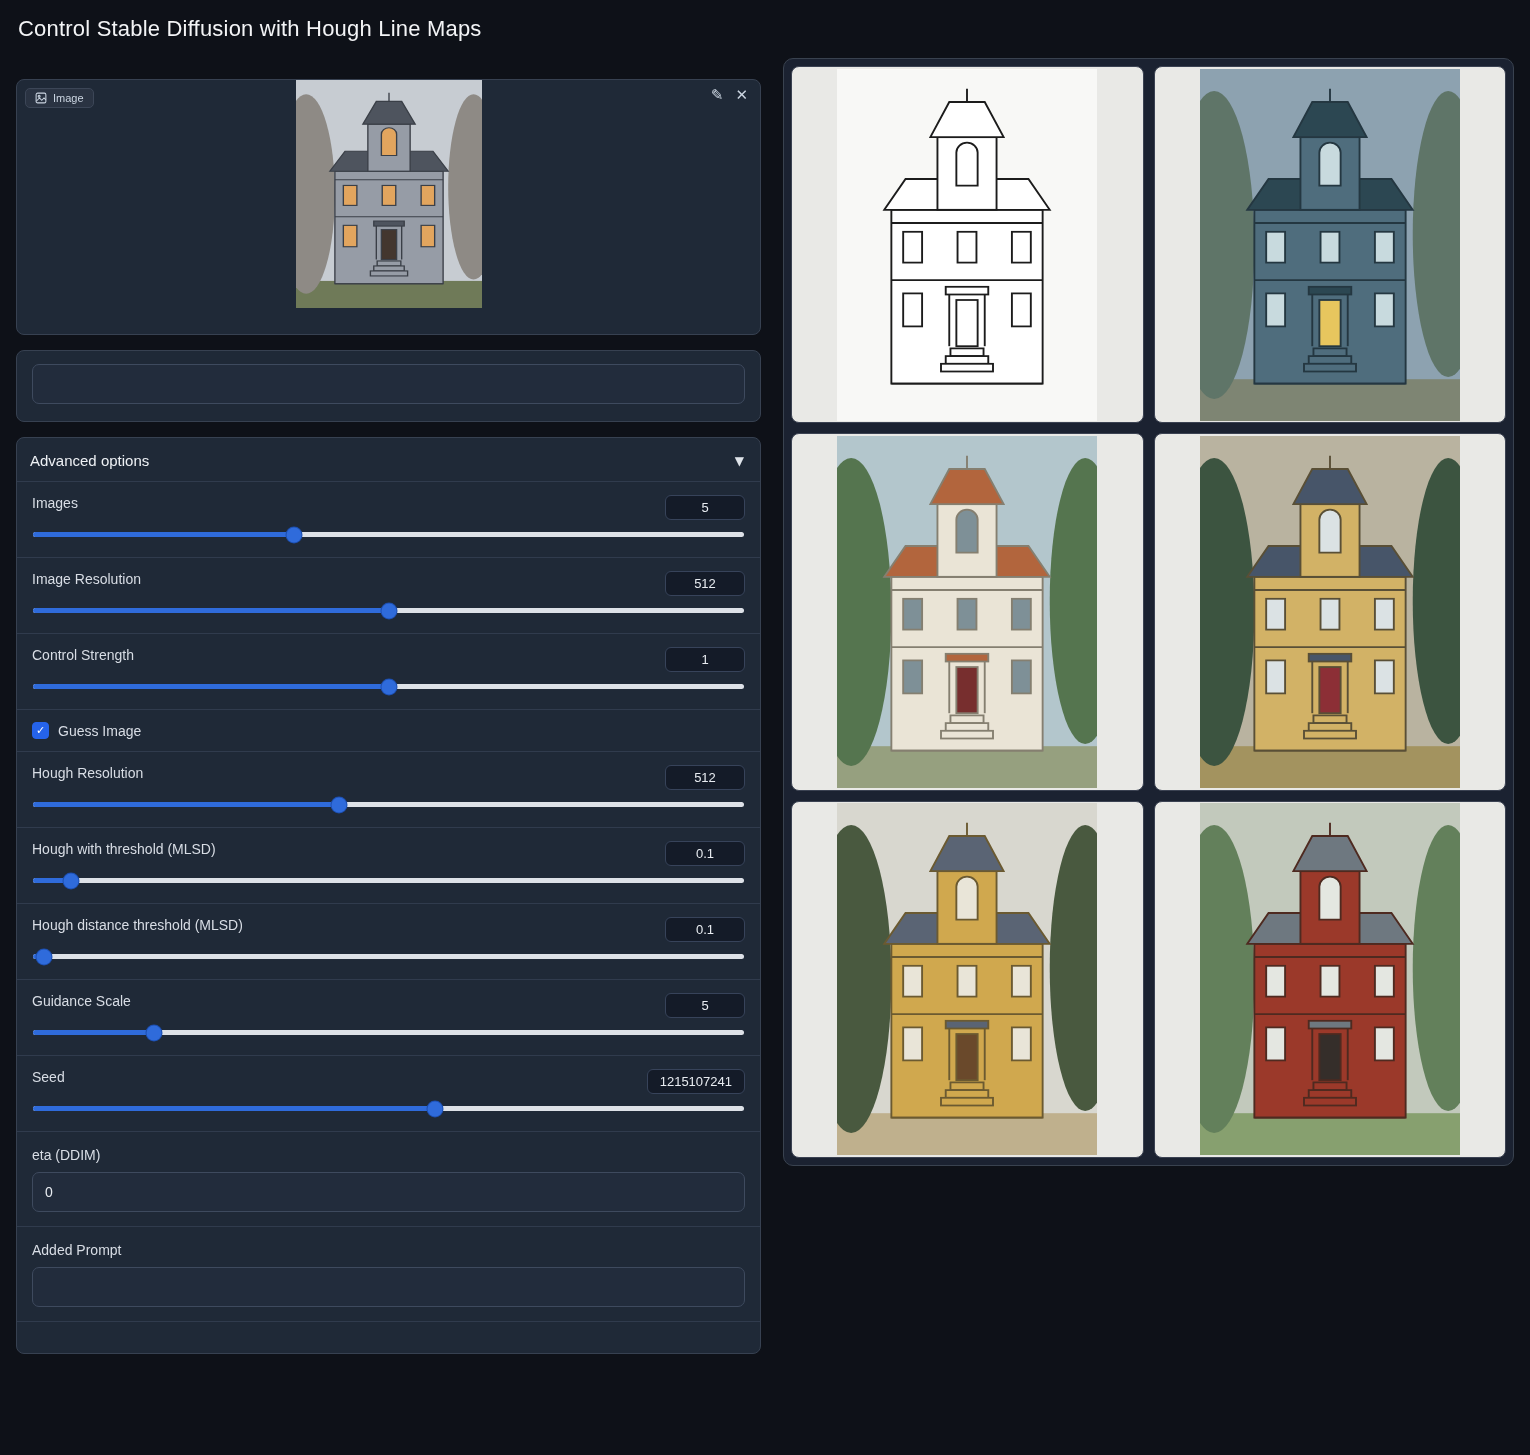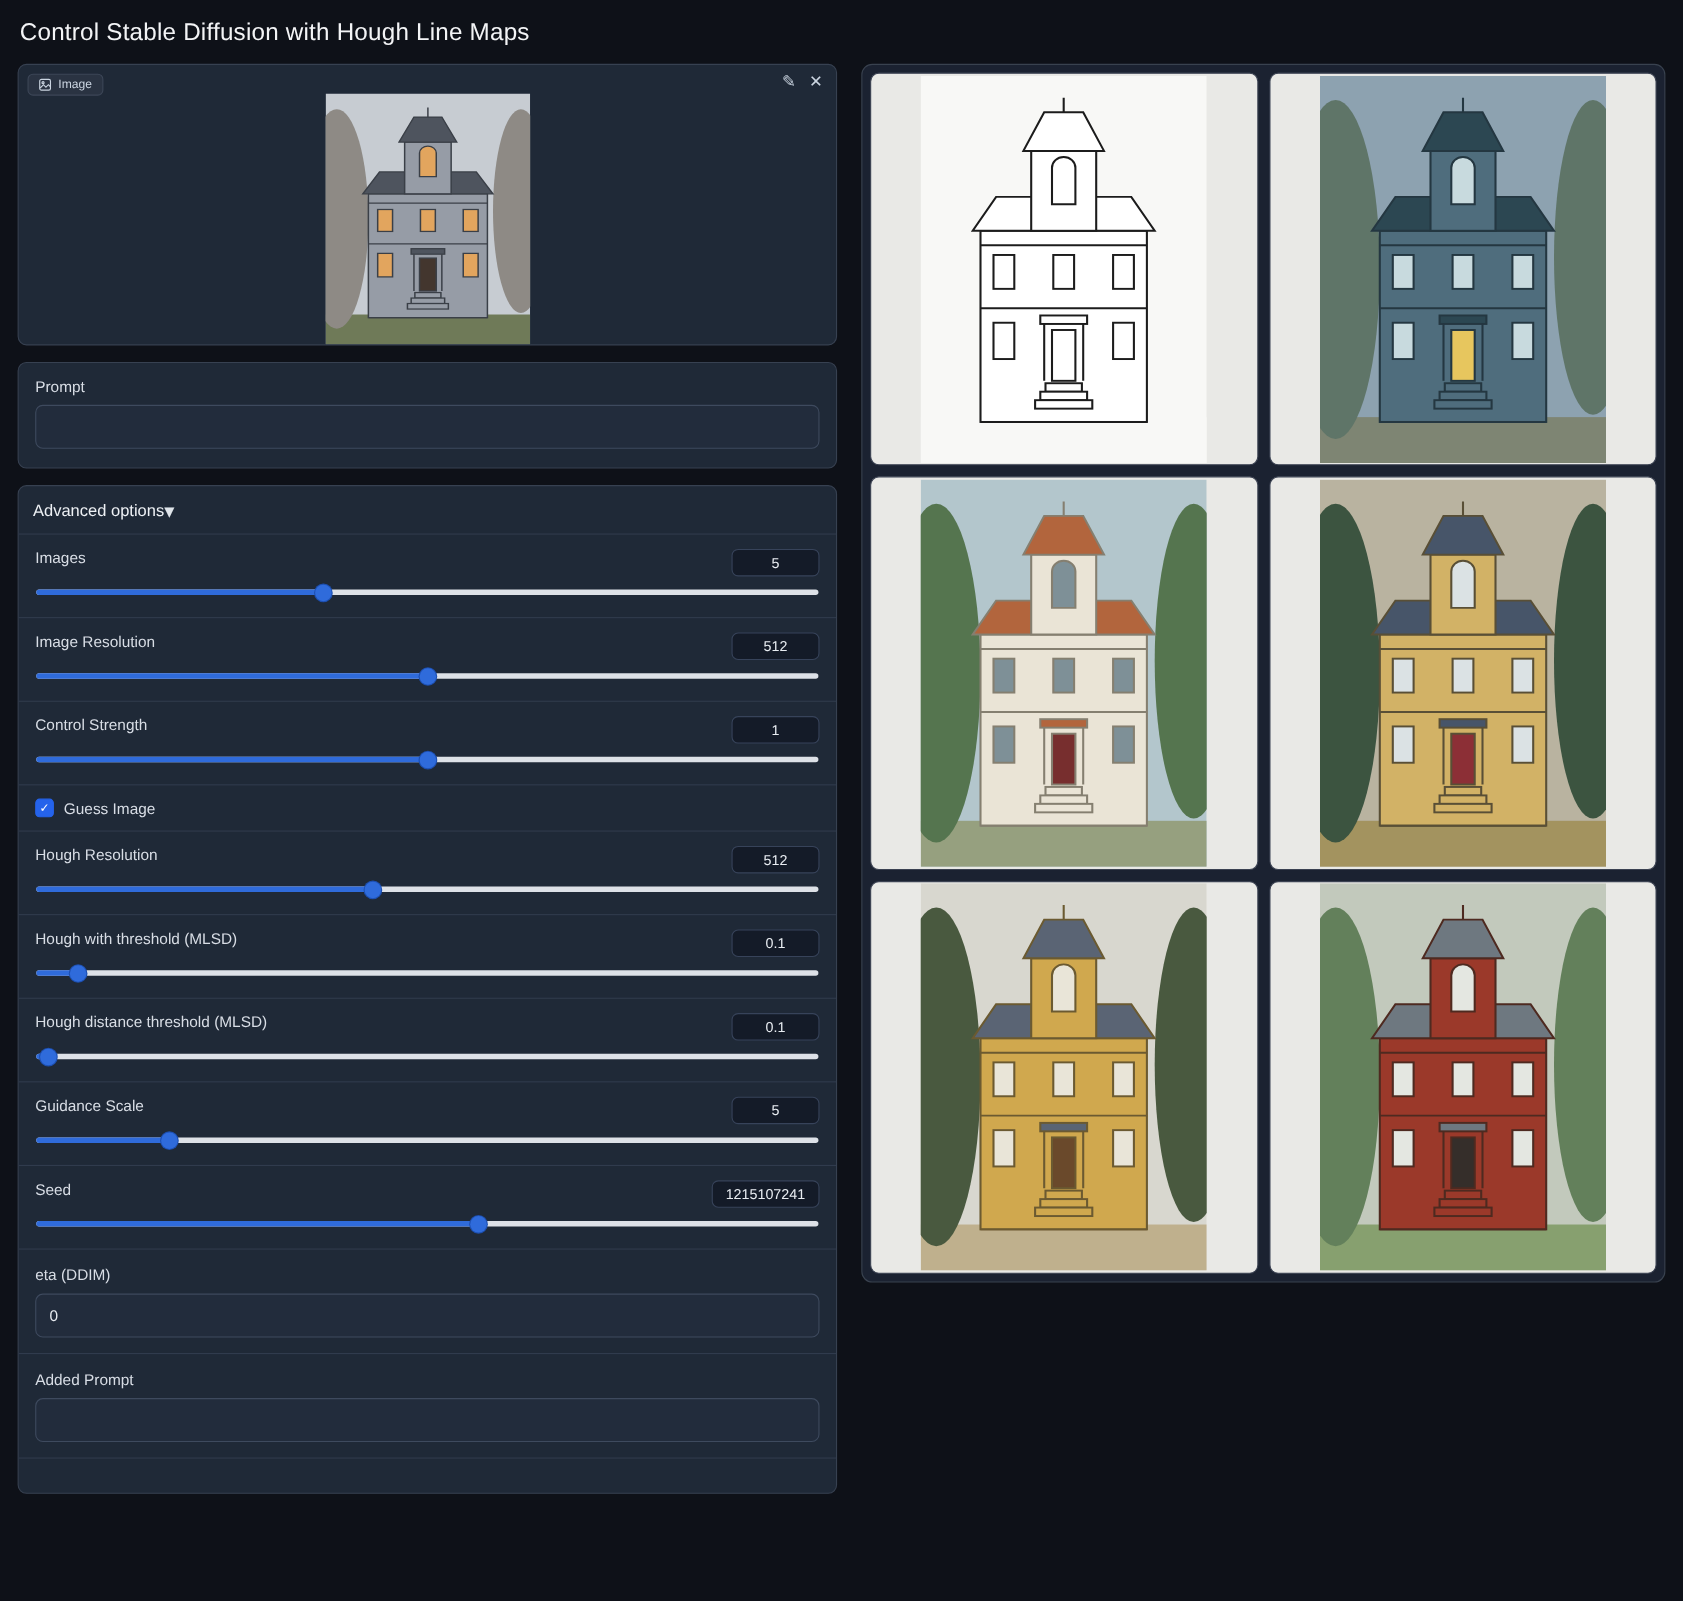--- a/index.html
+++ b/index.html
@@ -18,21 +18,21 @@
   .left-col { width: 745px; display: flex; flex-direction: column; gap: 15px; flex: none; }
   .right-col { flex: 1; }
 
   .block {
     background: #1f2937;
     border: 1px solid #374151;
     border-radius: 8px;
   }
 
   
-  .image-block { position: relative; height: 256px; display: flex; align-items: flex-end; justify-content: center; }
+  .image-block { position: relative; height: 256px; display: flex; align-items: flex-start; justify-content: center; margin-top: 21px; }
   .image-label-badge {
     position: absolute; top: 8px; left: 8px; z-index: 2;
     display: inline-flex; align-items: center; gap: 6px;
     background: #2a3342; border: 1px solid #3c4657; border-radius: 5px;
     padding: 3px 9px; font-size: 11px; color: #cbd5e1;
   }
   .image-actions { position: absolute; top: 8px; right: 12px; z-index: 2; display: flex; gap: 12px; }
   .icon-btn { background: none; border: none; color: #cbd5e1; font-size: 15px; line-height: 1; cursor: pointer; font-family: "DejaVu Sans", sans-serif; }
   .input-canvas svg { width: 186px; height: 228px; display: block; }
 
@@ -51,21 +51,21 @@
     width: 100%; height: 38px;
     background: linear-gradient(#414b5d, #343e50);
     border: 1px solid #4b5563; border-radius: 8px;
     color: #f1f4f8; font-size: 15px; font-weight: 700;
     font-family: "Liberation Sans", sans-serif; cursor: pointer;
   }
 
   
   .advanced-block { padding-bottom: 4px; }
   .accordion-header {
-    display: flex; align-items: center;
+    display: flex; justify-content: space-between; align-items: center;
     padding: 14px 16px 12px 13px; cursor: pointer;
   }
   .accordion-title { font-size: 15px; color: #eef1f5; }
   .accordion-arrow { font-size: 12px; color: #dfe4ea; font-family: "DejaVu Sans", sans-serif; }
   .adv-row { padding: 13px 15px 14px; border-top: 1px solid #303b4d; }
   .row-head { display: flex; justify-content: space-between; margin-bottom: 12px; }
   .row-label { font-size: 14px; color: #d8dde5; }
   .value-box {
     display: inline-block; min-width: 80px; text-align: center;
     background: #141b28; border: 1px solid #37435a; border-radius: 6px;
@@ -153,21 +153,20 @@
       <rect x="96" y="254" width="28" height="7" fill="var(--wall)"></rect>
       <rect x="92" y="261" width="36" height="7" fill="var(--wall)"></rect>
       <rect x="88" y="268" width="44" height="7" fill="var(--wall)"></rect>
       <line x1="46" y1="286" x2="174" y2="286"></line>
     </g>
   </svg>
           </span>
       </div>
 
       <div class="block prompt-block">
-        <label class="field-label">Prompt</label>
         <input class="textbox" value="" style="">
       </div>
 
 
       <div class="block advanced-block">
         <div class="accordion-header">
           <span class="accordion-title">Advanced options</span>
           <span class="accordion-arrow">▼</span>
         </div>
         <div>

